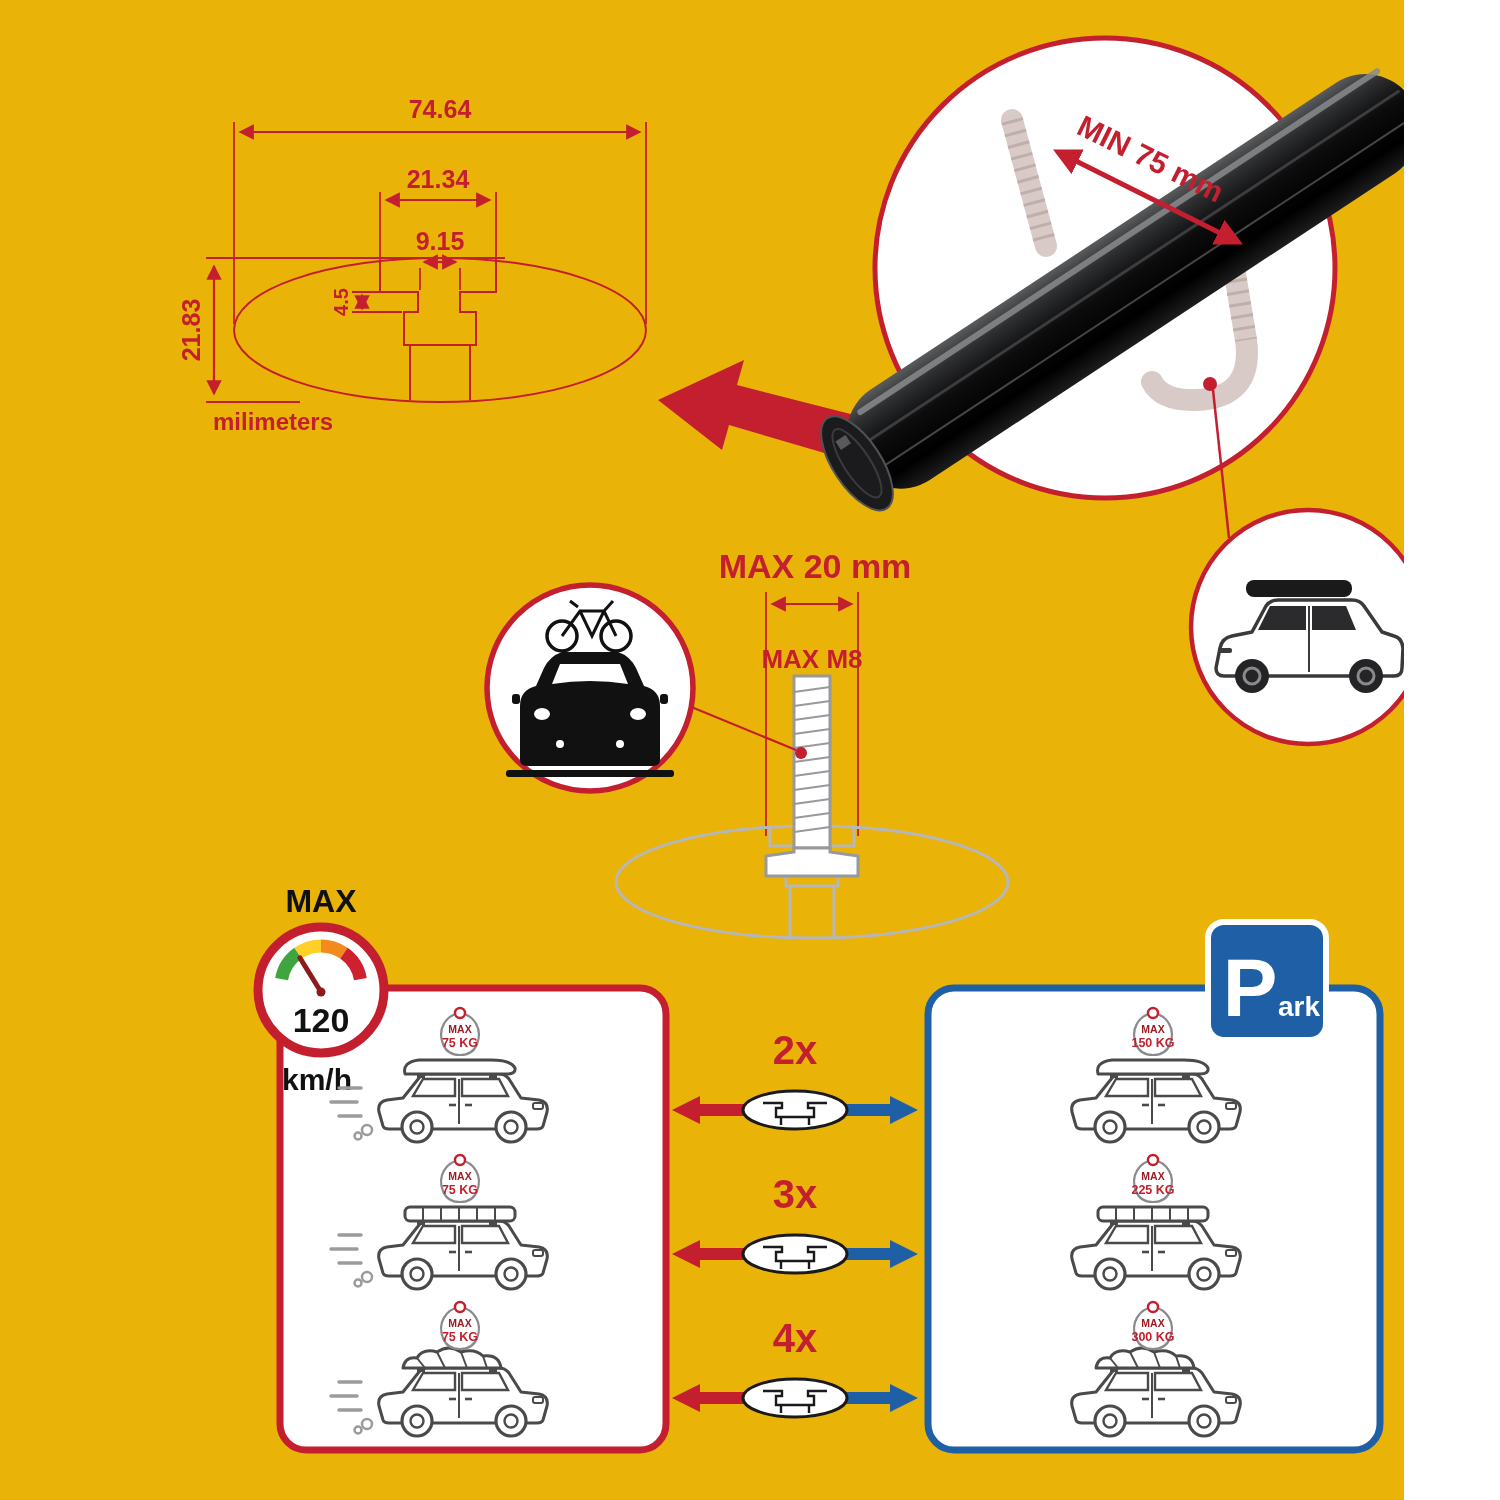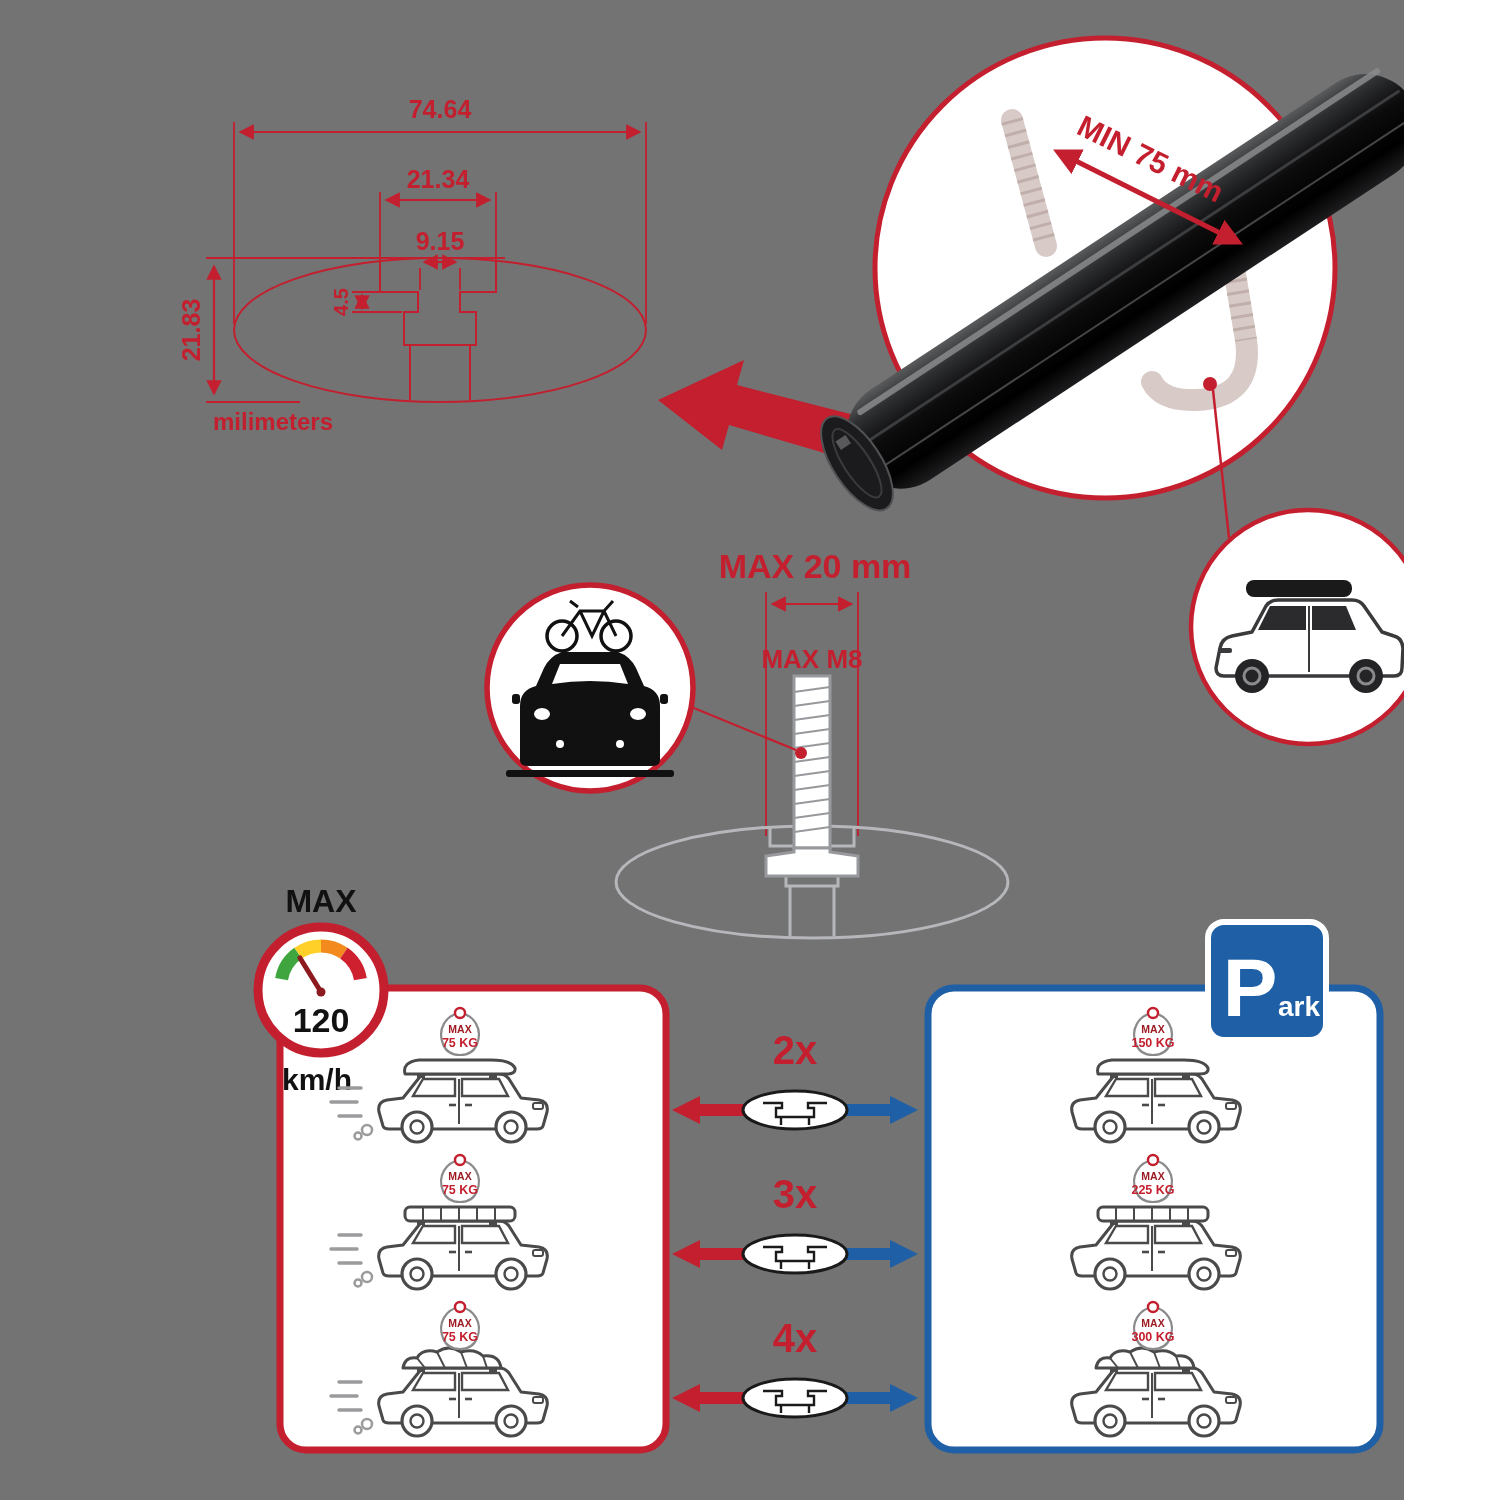--- a/index.html
+++ b/index.html
@@ -1,16 +1,16 @@
 <!DOCTYPE html>
 <html><head>
 <meta charset="utf-8">
 <style>
   html,body{margin:0;padding:0;background:#ffffff;}
-  .canvas{width:1404px;height:1500px;position:relative;background:#737373;overflow:hidden;}
+  .canvas{width:1404px;height:1500px;position:relative;background:#eab308;overflow:hidden;}
   svg{display:block;}
   svg text{font-family:"Liberation Sans","DejaVu Sans",sans-serif;}
   .dim{stroke:#C41F2E;stroke-width:2.2;fill:none;}
   .dim-thin{stroke:#C41F2E;stroke-width:1.8;fill:none;}
   .dim-text{fill:#C41F2E;font-weight:bold;font-size:25px;text-anchor:middle;}
   .dim-text-sm{fill:#C41F2E;font-weight:bold;font-size:20px;text-anchor:middle;}
   .red-label{fill:#C41F2E;font-weight:bold;text-anchor:middle;}
   .profile{stroke:#C41F2E;stroke-width:2;fill:none;}
   .profile-grey{stroke:#b5b7ba;stroke-width:3;fill:none;}
   .bolt{stroke:#97999c;stroke-width:3;fill:#ffffff;}

